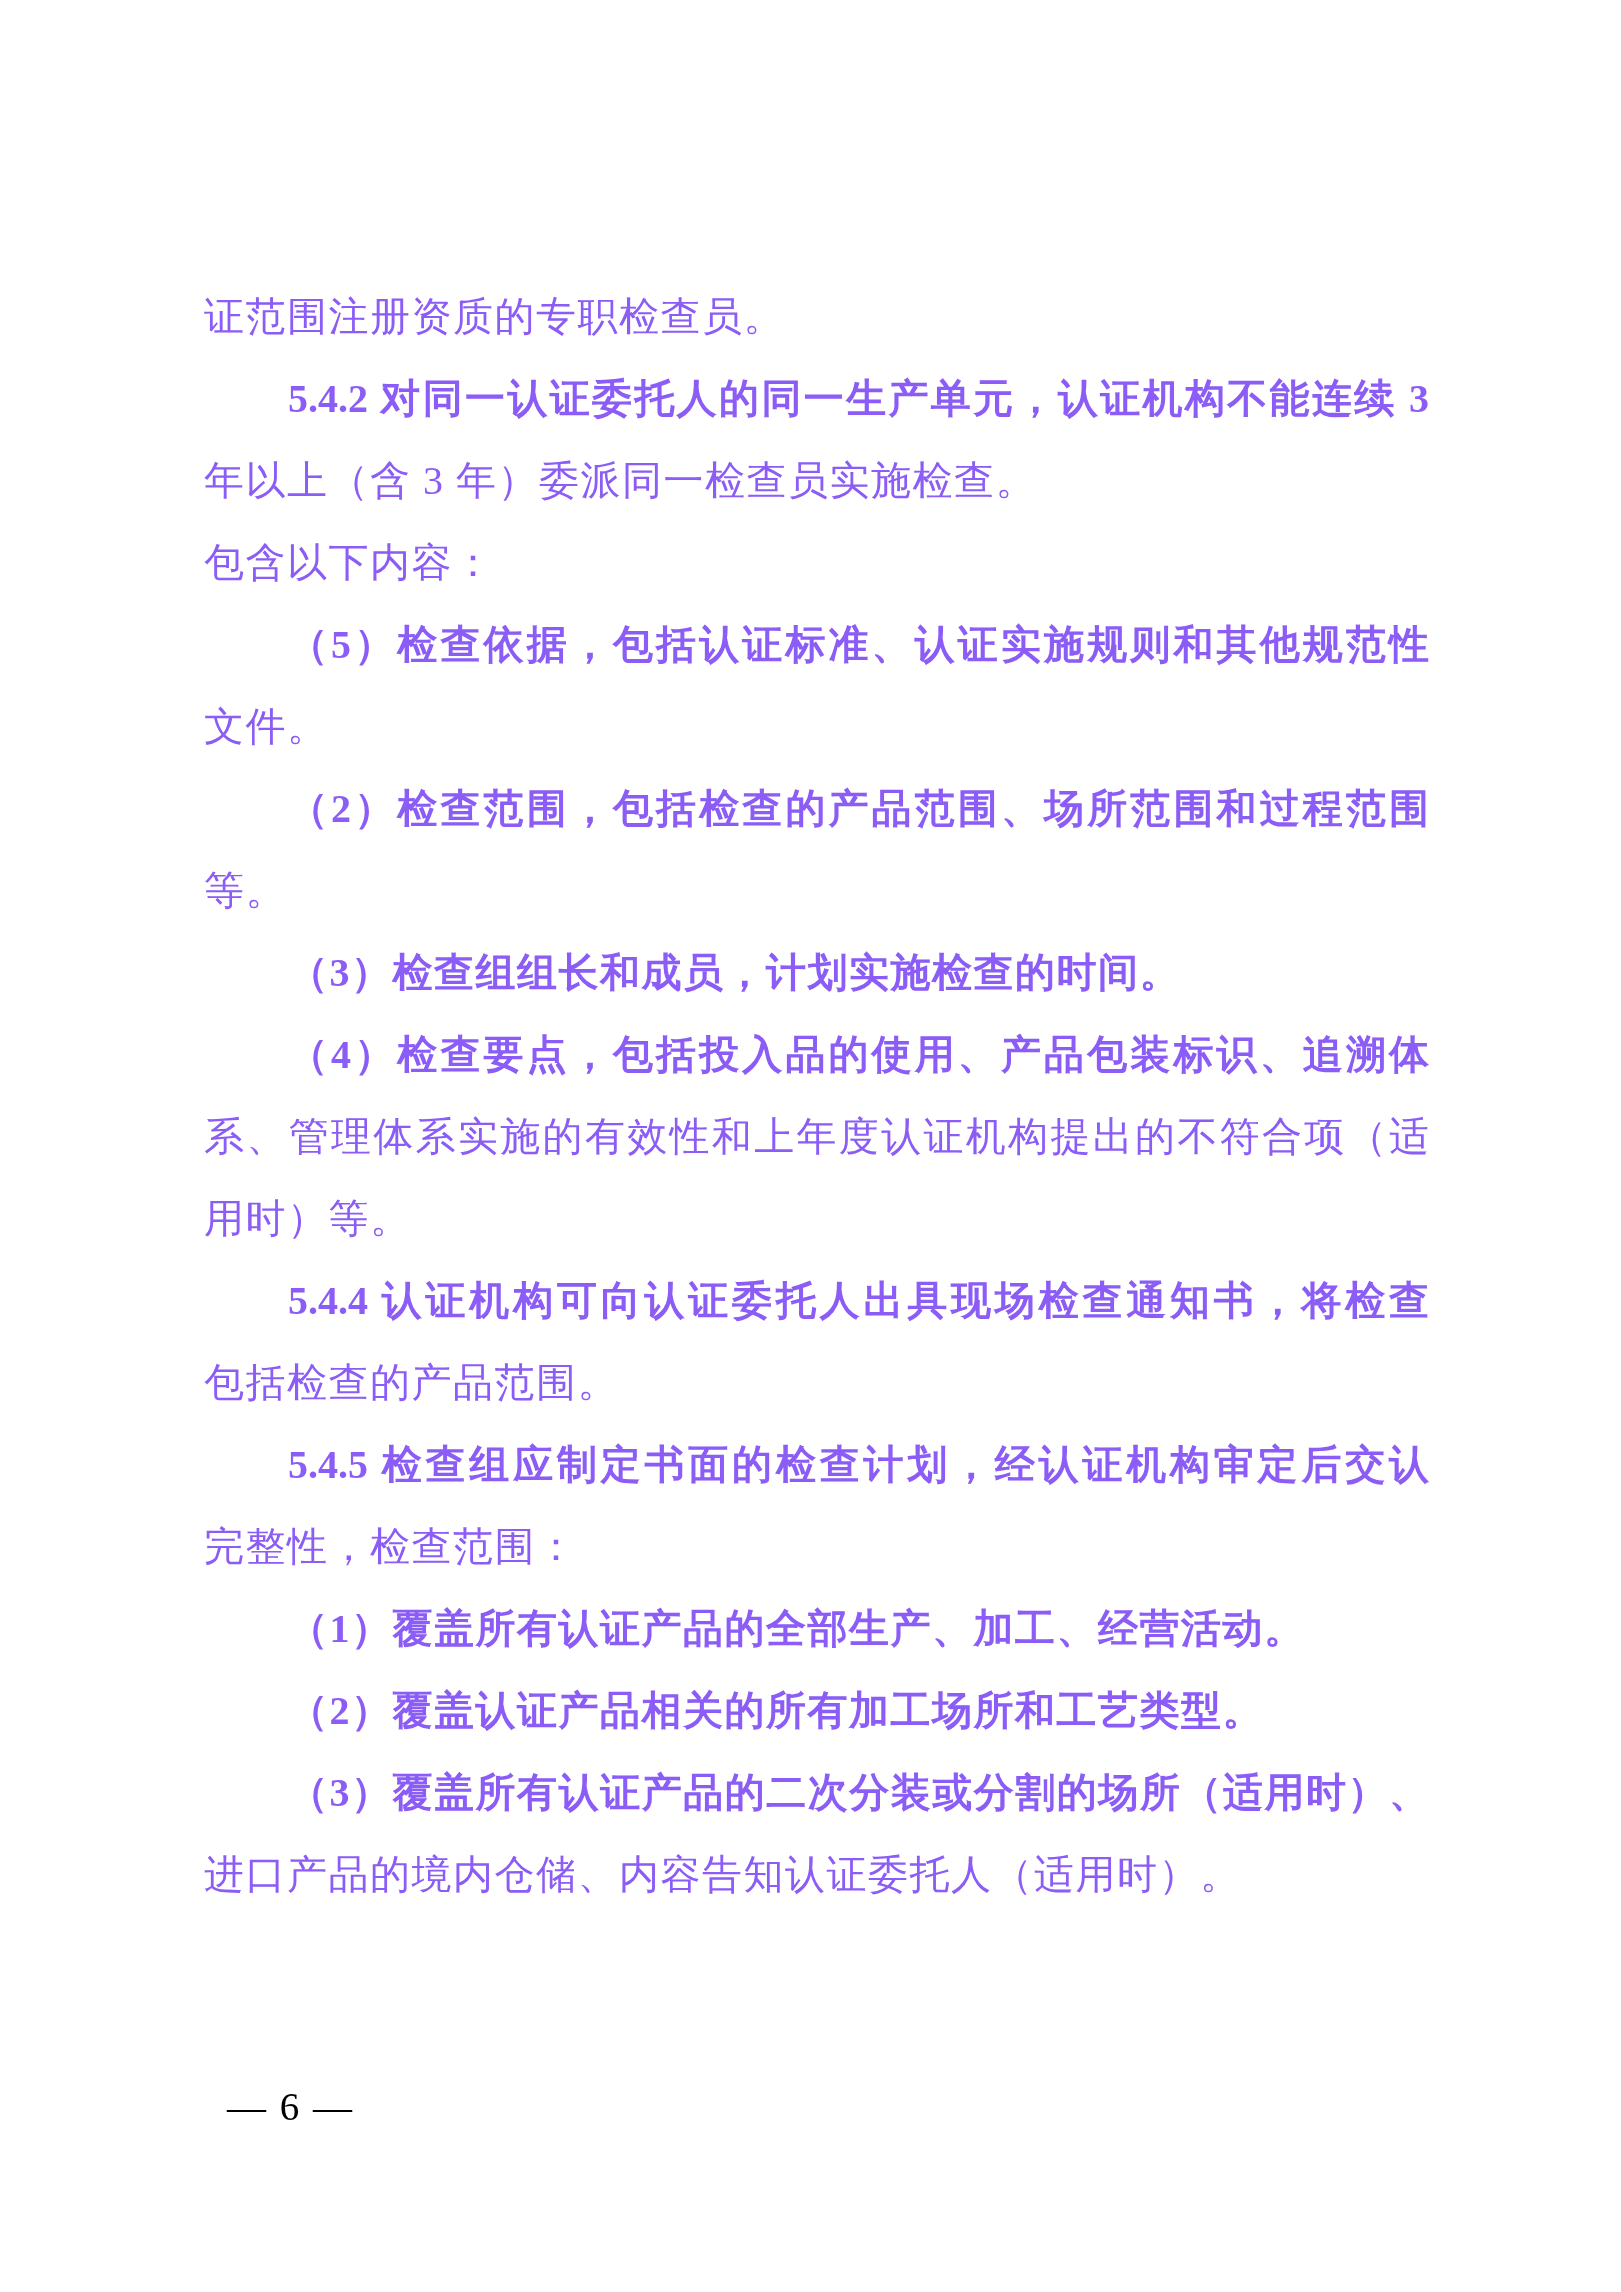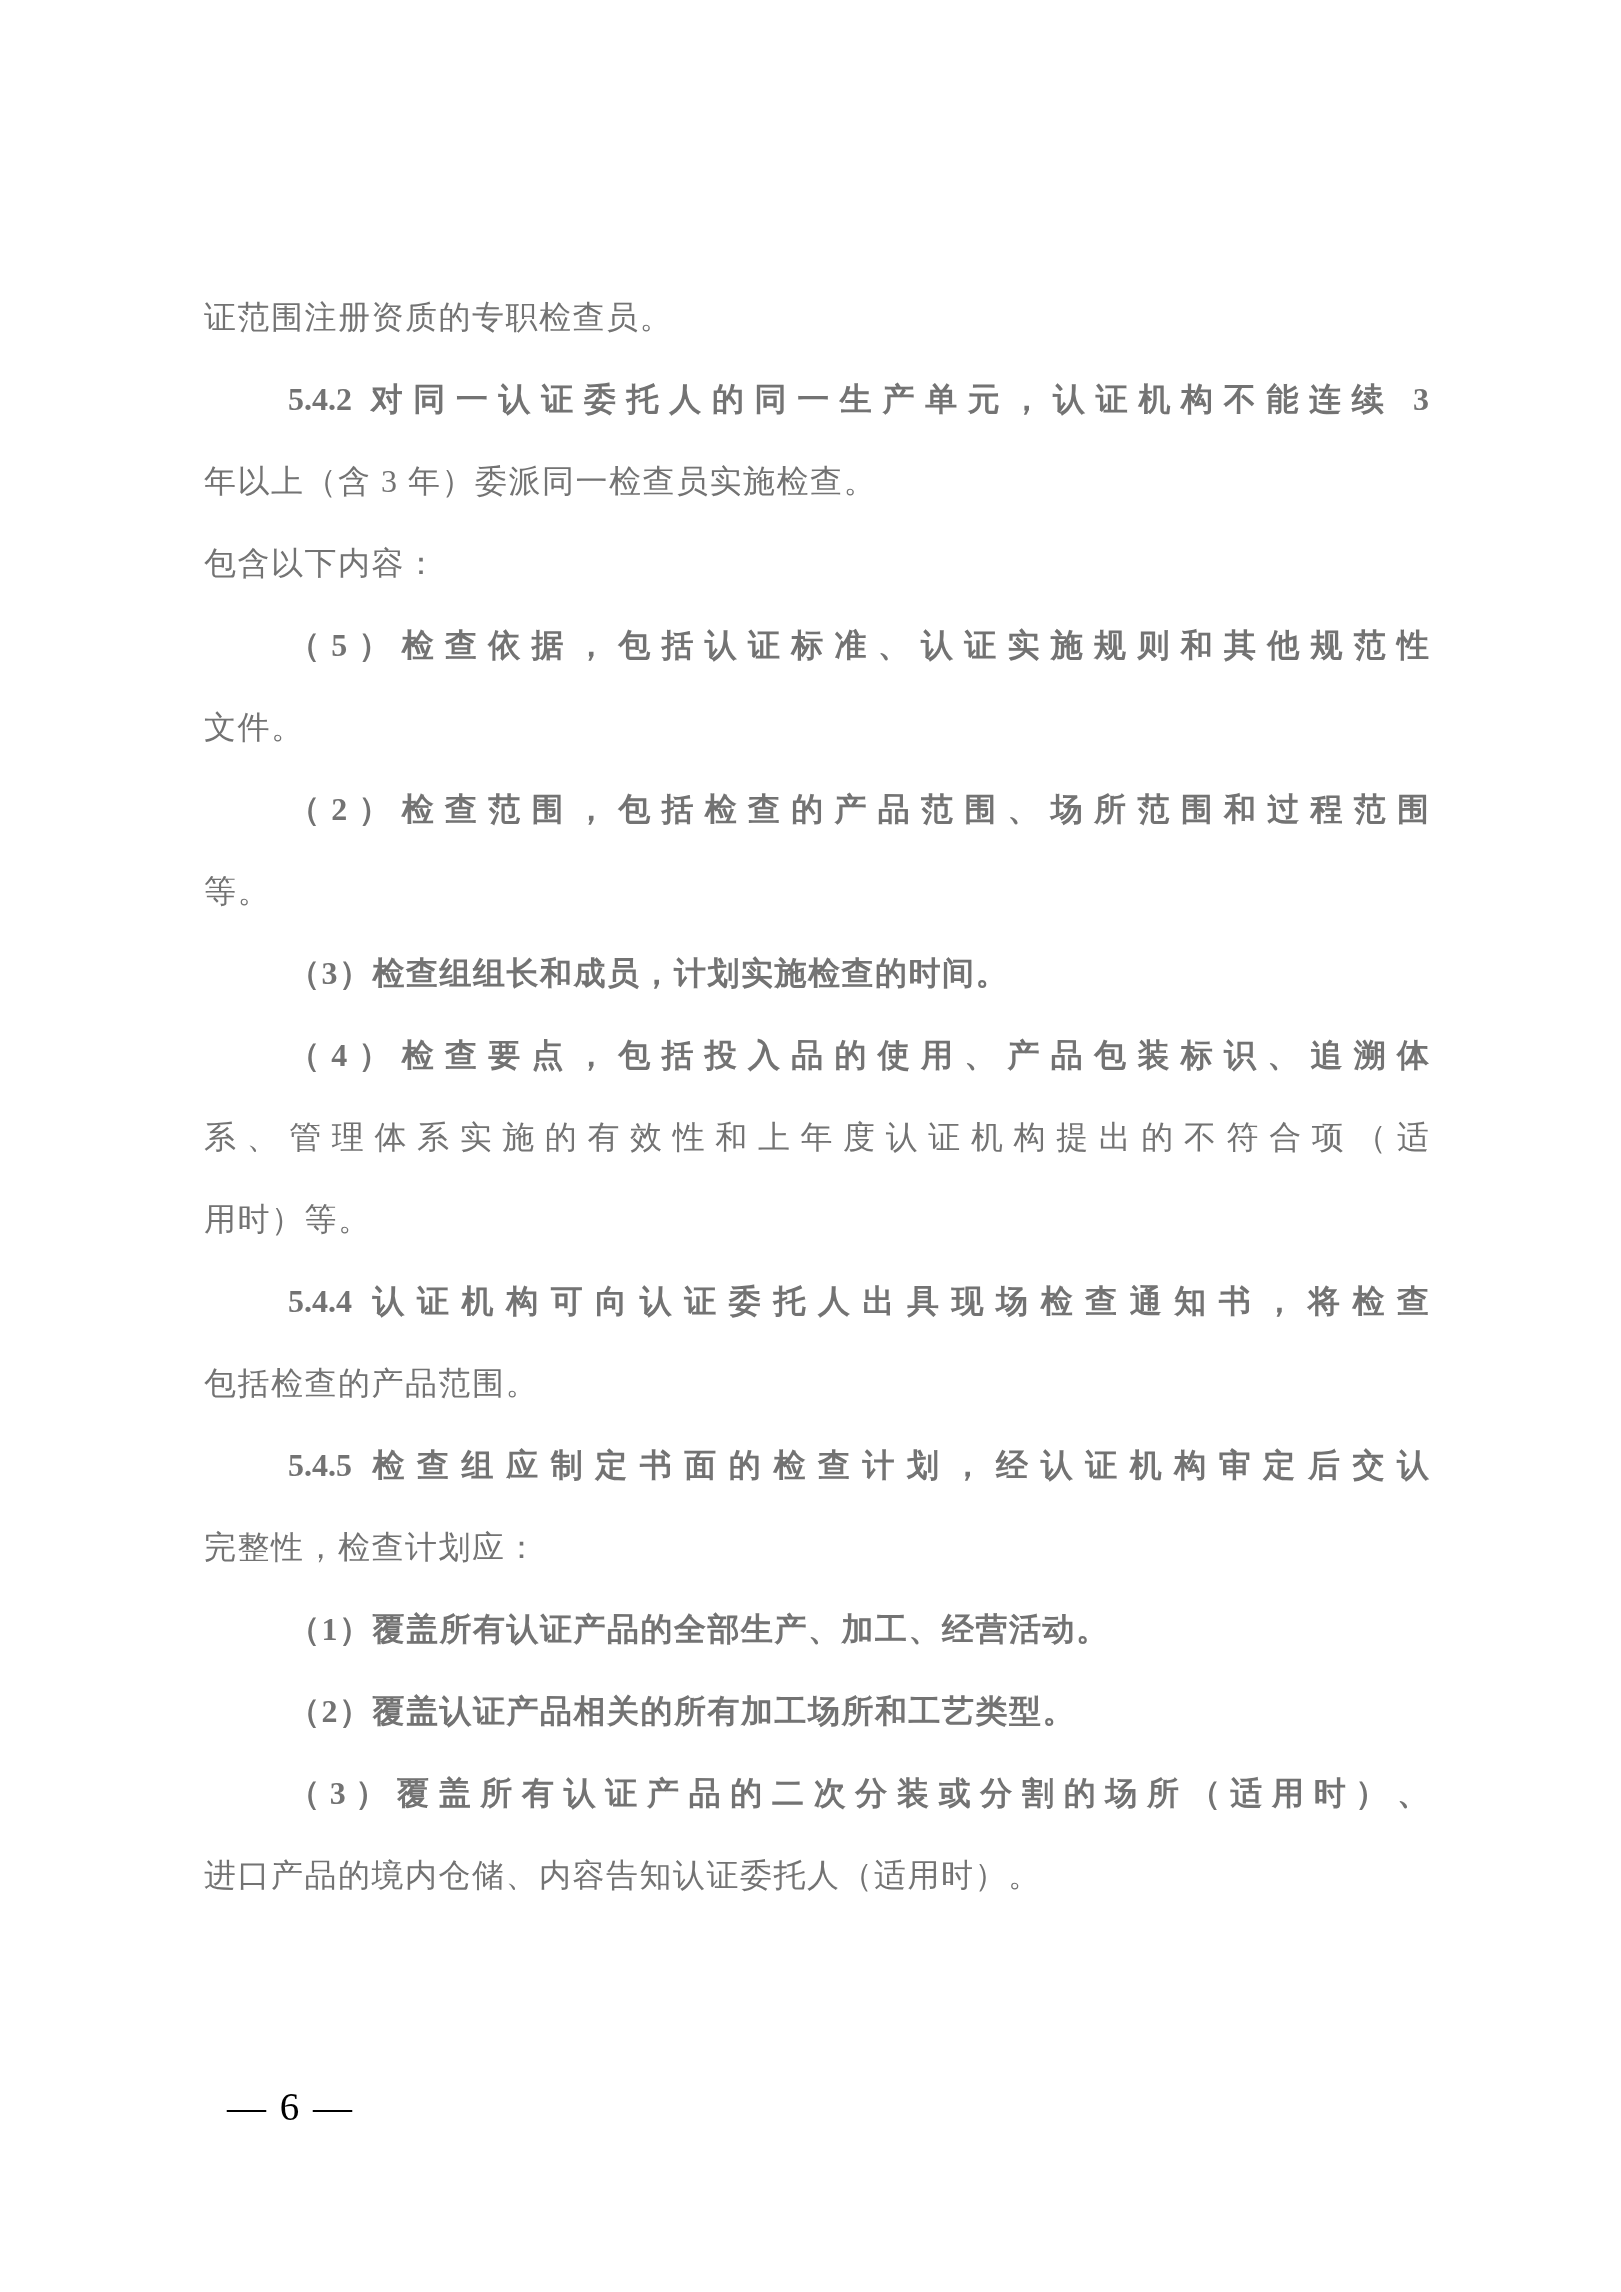--- a/index.html
+++ b/index.html
@@ -25,24 +25,24 @@
   .doc-body {
     position: absolute;
     left: 204px;
     top: 276px;
     width: 1225px;
     color: #000000;
   }
   .line {
     height: 82px;
     line-height: 82px;
-    font-size: 32px;
+    font-size: 40px;
     letter-spacing: 1.5px;
     white-space: nowrap;
-    color: #737373;
+    color: #8b5cf6;
   }
   .line.indent {
     padding-left: 84px;
     font-weight: bold;
   }
   .line.justify {
     letter-spacing: 0;
     white-space: normal;
     text-align: justify;
     text-align-last: justify;
@@ -71,21 +71,21 @@
       <div class="line">文件。</div>
       <div class="line indent justify">（2）检查范围，包括检查的产品范围、场所范围和过程范围</div>
       <div class="line">等。</div>
       <div class="line indent">（3）检查组组长和成员，计划实施检查的时间。</div>
       <div class="line indent justify">（4）检查要点，包括投入品的使用、产品包装标识、追溯体</div>
       <div class="line justify">系、管理体系实施的有效性和上年度认证机构提出的不符合项（适</div>
       <div class="line">用时）等。</div>
       <div class="line indent justify">5.4.4 认证机构可向认证委托人出具现场检查通知书，将检查</div>
       <div class="line">包括检查的产品范围。</div>
       <div class="line indent justify">5.4.5 检查组应制定书面的检查计划，经认证机构审定后交认</div>
-      <div class="line">完整性，检查计划应：</div>
+      <div class="line">完整性，检查范围：</div>
       <div class="line indent">（1）覆盖所有认证产品的全部生产、加工、经营活动。</div>
       <div class="line indent">（2）覆盖认证产品相关的所有加工场所和工艺类型。</div>
       <div class="line indent justify">（3）覆盖所有认证产品的二次分装或分割的场所（适用时）、</div>
       <div class="line">进口产品的境内仓储、内容告知认证委托人（适用时）。</div>
     </div>
   <div class="footer">— 6 —</div>
 </div>
 
 
 </body></html>

